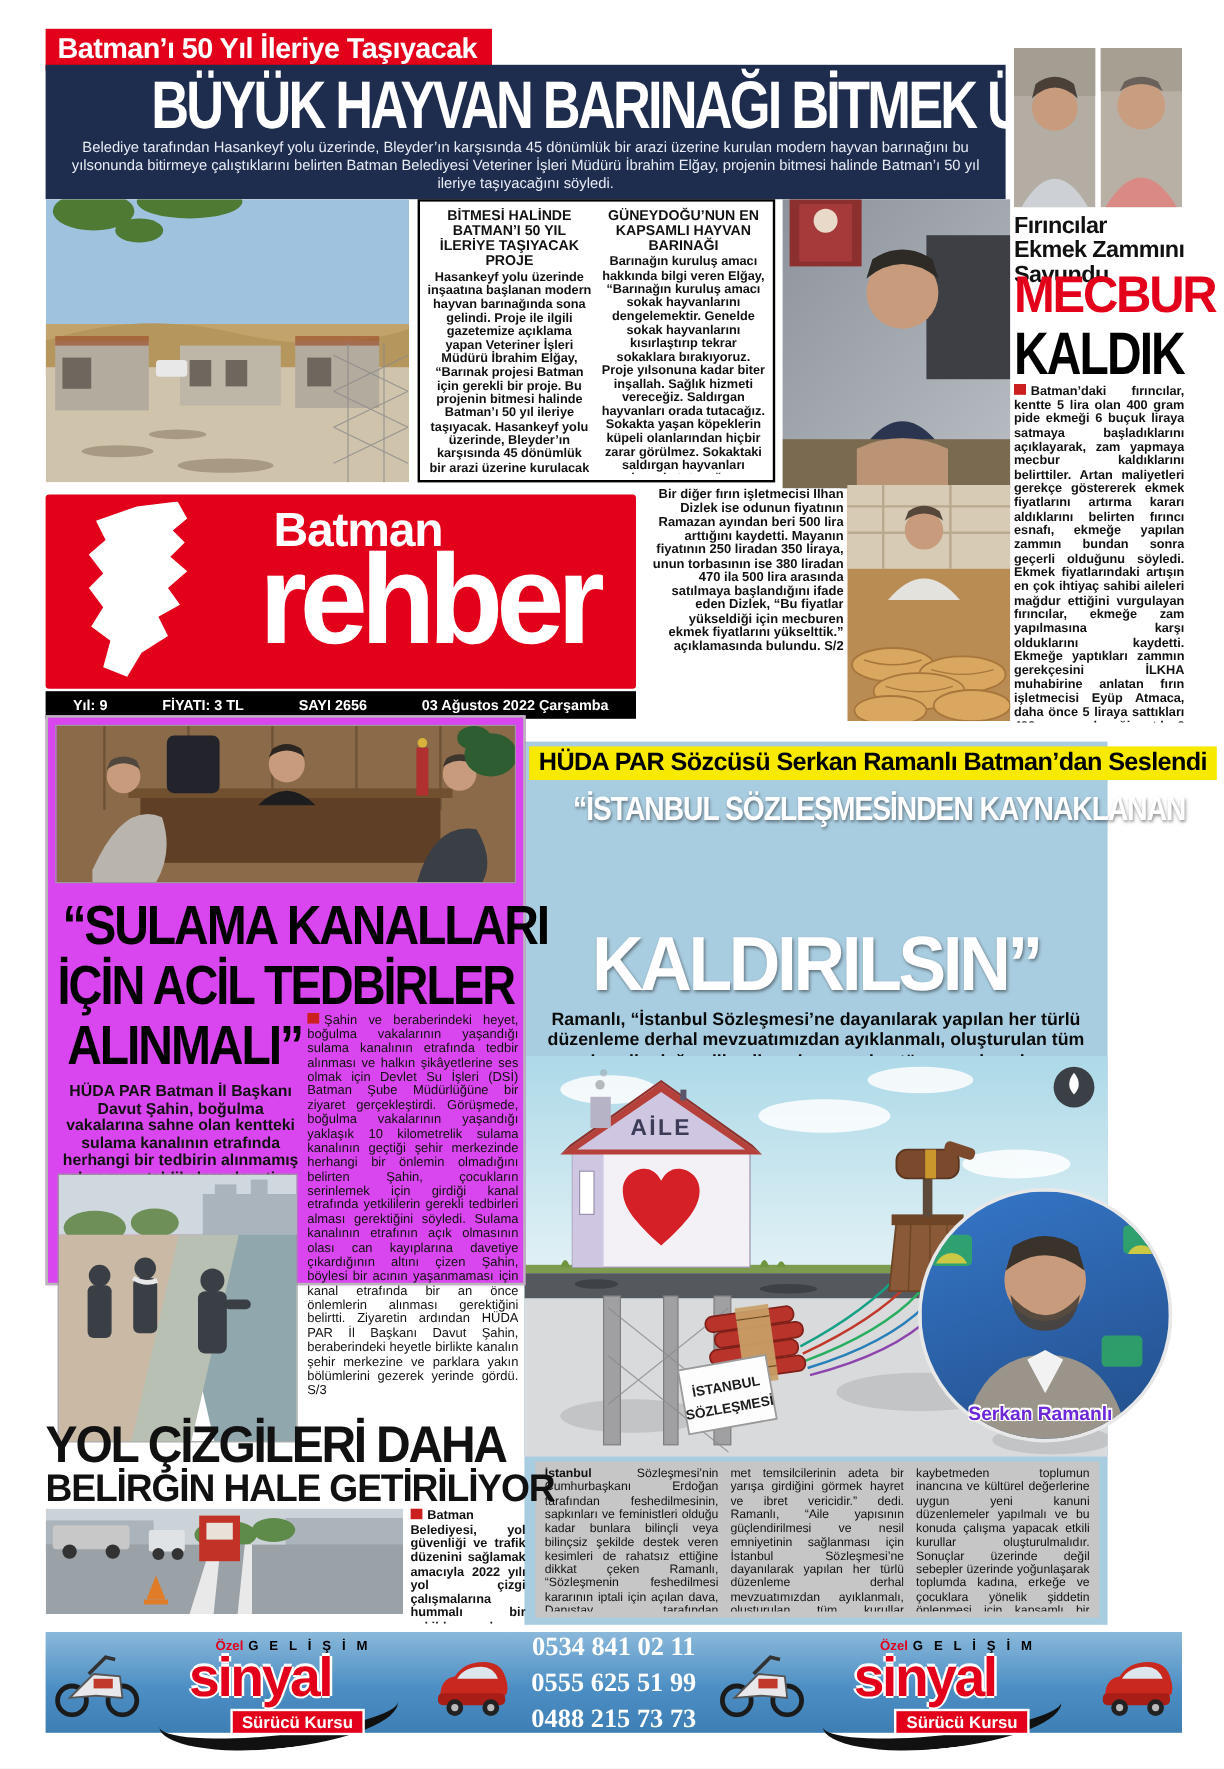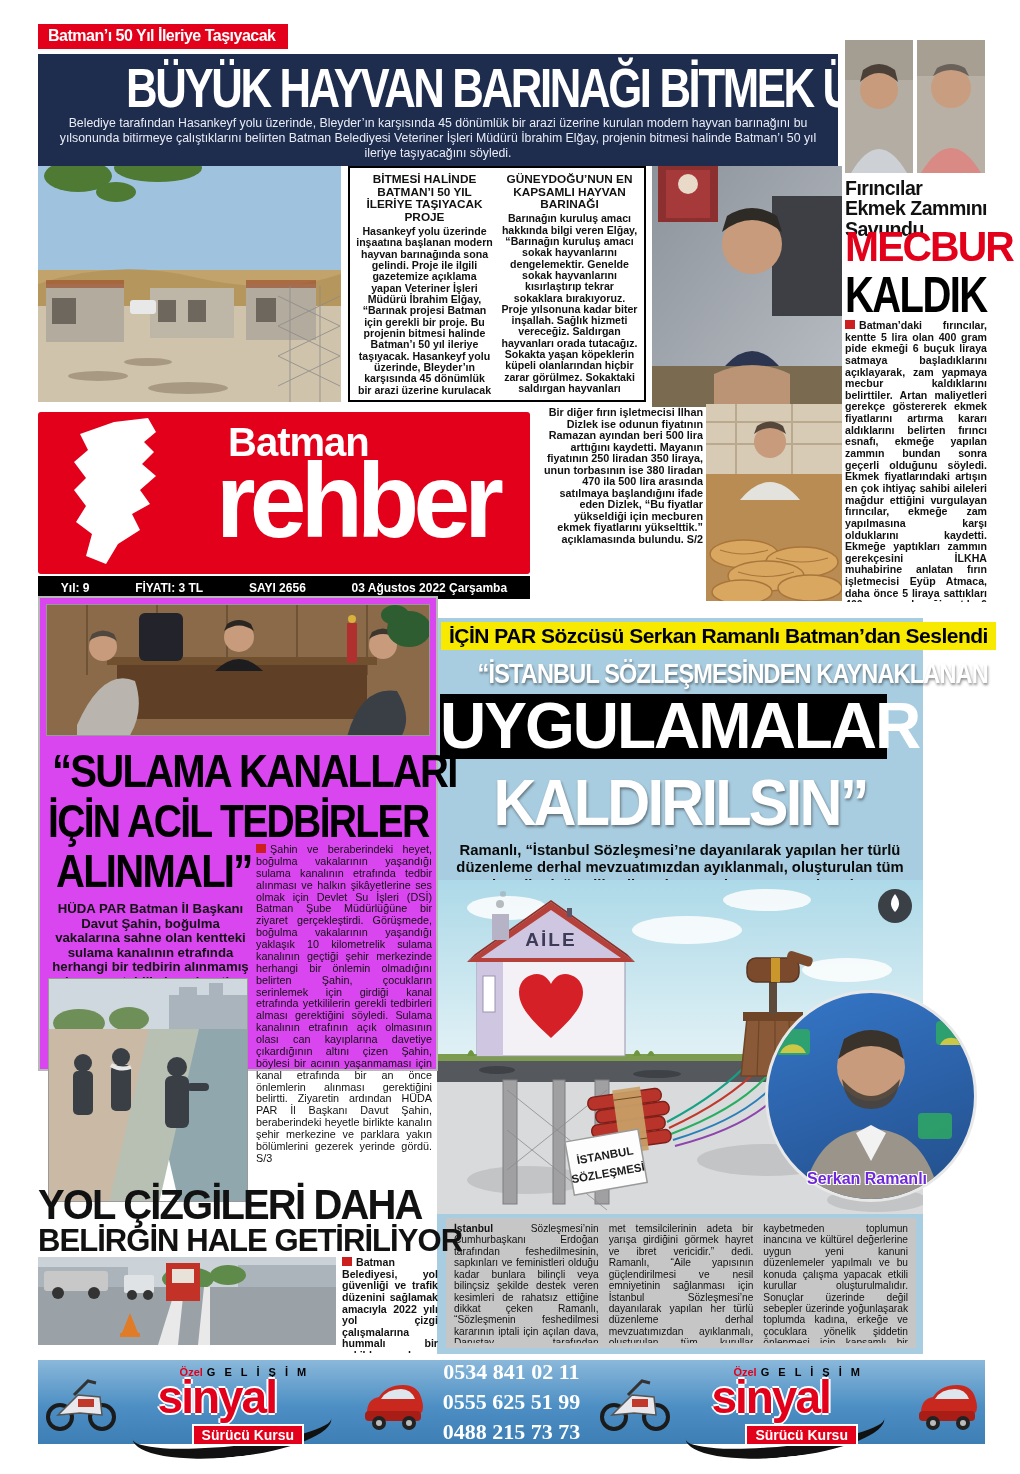--- a/index.html
+++ b/index.html
@@ -2,21 +2,21 @@
 <html><head>
 <meta charset="utf-8">
 <style>
   html,body{margin:0;padding:0;background:#e9e9e9;}
   #page{position:relative;width:1020px;height:1474px;background:#fff;margin:0 auto;
         font-family:"Liberation Sans",sans-serif;overflow:hidden;color:#111;}
   .abs{position:absolute;}
   .ph{overflow:hidden;position:absolute;}
   .justify{text-align:justify;}
   
-  .kicker{left:38px;top:24px;background:#e2001a;color:#fff;font-weight:bold;font-size:16px;
+  .kicker{left:38px;top:24px;background:#e2001a;color:#fff;font-weight:bold;font-size:24px;
           padding:3px 12px 4px 10px;letter-spacing:-0.5px;}
   .mainheadbox{left:38px;top:54px;width:800px;height:112px;background:#1e2c4e;color:#fff;text-align:center;}
   .mainhead{font-weight:bold;font-size:56px;letter-spacing:-3px;white-space:nowrap;
             transform:scaleX(.78);transform-origin:center;margin-top:1px;}
   .maindek{font-size:12.3px;line-height:1.22;padding:0 14px;margin-top:-4px;font-weight:normal;color:#e8ecf5;}
   
   .sbphoto{top:40px;width:68px;height:133px;}
   .sbkicker{left:845px;top:178px;width:142px;font-weight:bold;font-size:19.5px;line-height:1.05;letter-spacing:-0.5px;}
   .sbred{left:845px;top:222px;color:#e2001a;font-weight:bold;font-size:43px;letter-spacing:-2px;
          transform:scaleX(.95);transform-origin:left;}
@@ -233,25 +233,22 @@
           <ellipse cx="104" cy="184" rx="32" ry="13"></ellipse>
         <ellipse cx="36" cy="188" rx="30" ry="12"></ellipse>
       </g>
       <g stroke="#a8763c" stroke-width="1.2" fill="none">
         <path d="M14 146 q24 8 48 0 M70 154 q26 8 52 0 M32 168 q28 9 56 0"></path>
       </g>
     </svg>
   </div>
 
   <div class="abs huda">
-    <div class="hkicker">İÇİN PAR Sözcüsü Serkan Ramanlı Batman’dan Seslendi</div>
+    <div class="hkicker">HÜDA PAR Sözcüsü Serkan Ramanlı Batman’dan Seslendi</div>
     <div class="hhead1">“İSTANBUL SÖZLEŞMESİNDEN KAYNAKLANAN</div>
-    <div class="hhead2box">
-      <div class="hhead2">UYGULAMALAR</div>
-    </div>
     <div class="hhead3">KALDIRILSIN”</div>
     <div class="hdek">Ramanlı, “İstanbul Sözleşmesi’ne dayanılarak yapılan her türlü düzenleme derhal mevzuatımızdan ayıklanmalı, oluşturulan tüm kurullar lağvedilmeli ve devam eden tüm uygulamalar sonlandırılmalıdır.” çağrısında bulundu.</div>
 
     <svg class="cartoon" width="486" height="334">
       <defs>
         <linearGradient id="sky" x1="0" y1="0" x2="0" y2="1">
           <stop offset="0" stop-color="#add9e8"></stop>
             <stop offset="1" stop-color="#e3f2f6"></stop>
         </linearGradient>
       </defs>

